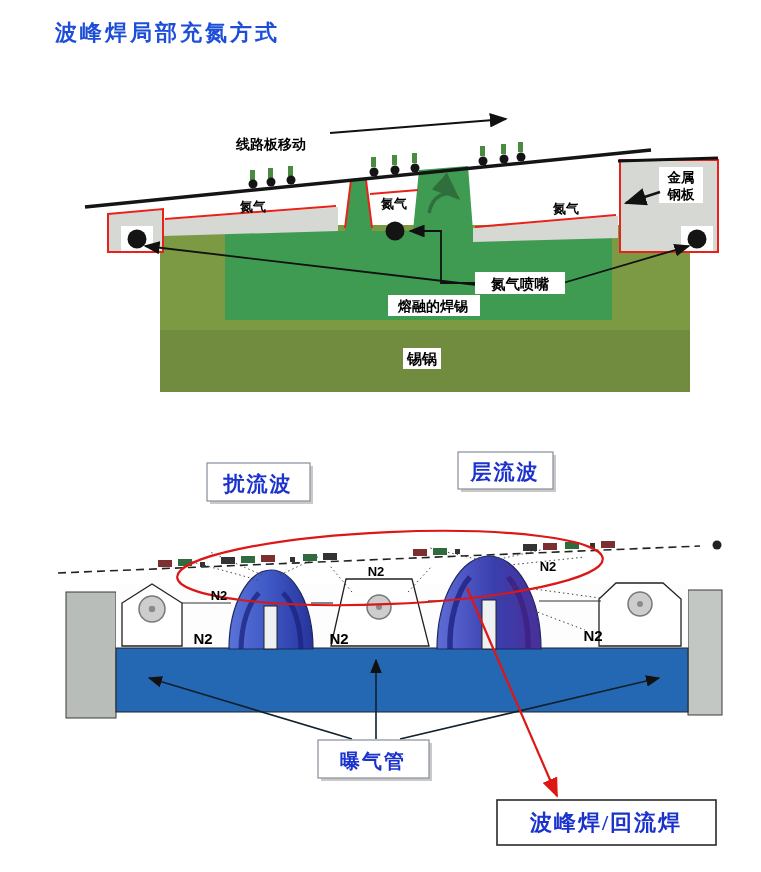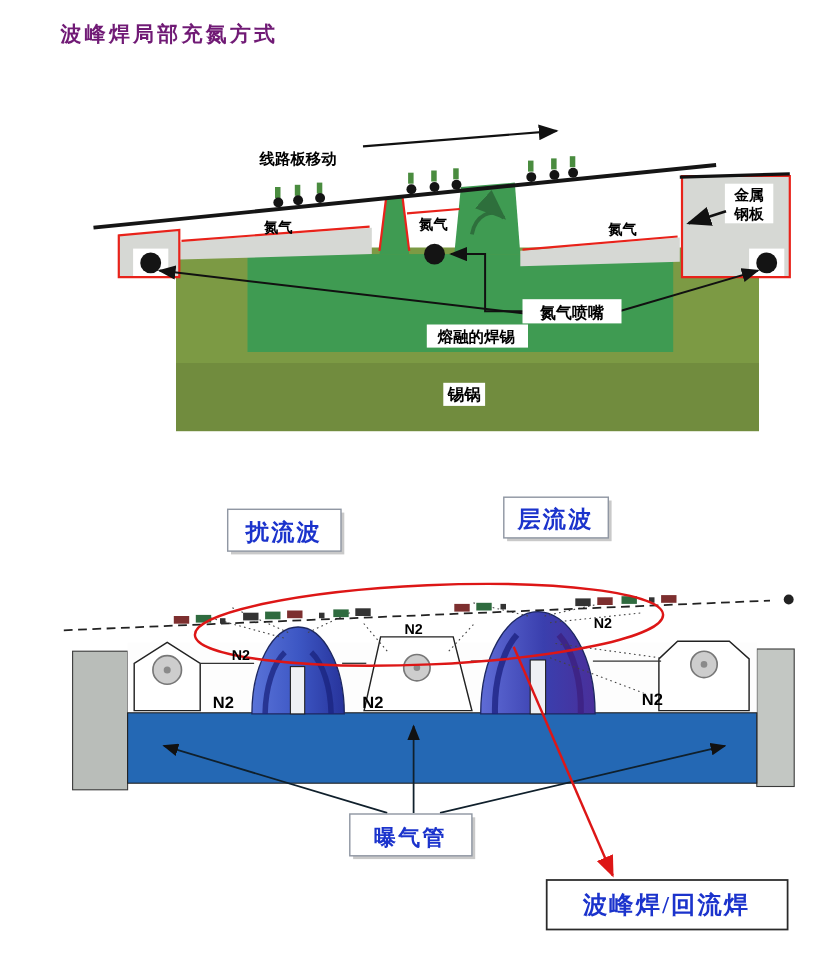--- a/index.html
+++ b/index.html
@@ -2,21 +2,21 @@
 <html><head>
 <meta charset="utf-8">
 <style>
   html,body { margin:0; padding:0; background:#ffffff; }
   .page {
     position:relative; width:761px; height:872px; background:#ffffff;
     font-family:"Liberation Sans","DejaVu Sans",sans-serif; overflow:hidden;
   }
   .page h1 {
     position:absolute; left:55px; top:18px; margin:0;
-    font-size:19px; font-weight:bold; color:#701a75; letter-spacing:3px;
+    font-size:22px; font-weight:bold; color:#1d4ed8; letter-spacing:3px;
   }
   svg.canvas { position:absolute; left:0; top:0; }
   svg.canvas text { font-family:"Liberation Sans","DejaVu Sans",sans-serif; font-weight:bold; }
   svg.canvas text.blue { font-family:"Liberation Serif","DejaVu Serif",serif; letter-spacing:2px; }
 </style>
 </head>
 <body>
 
 <div class="page">
 

